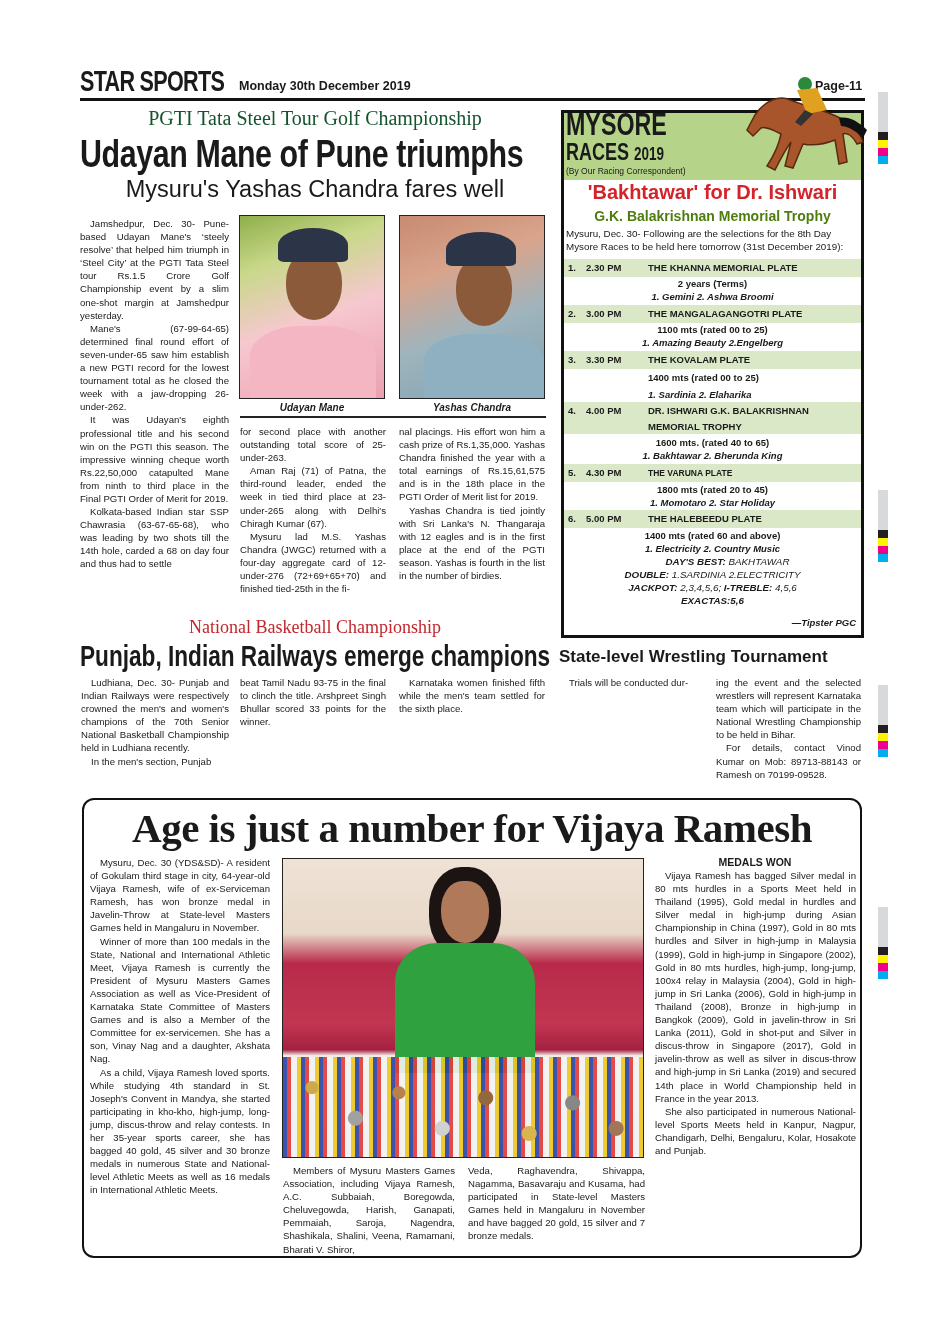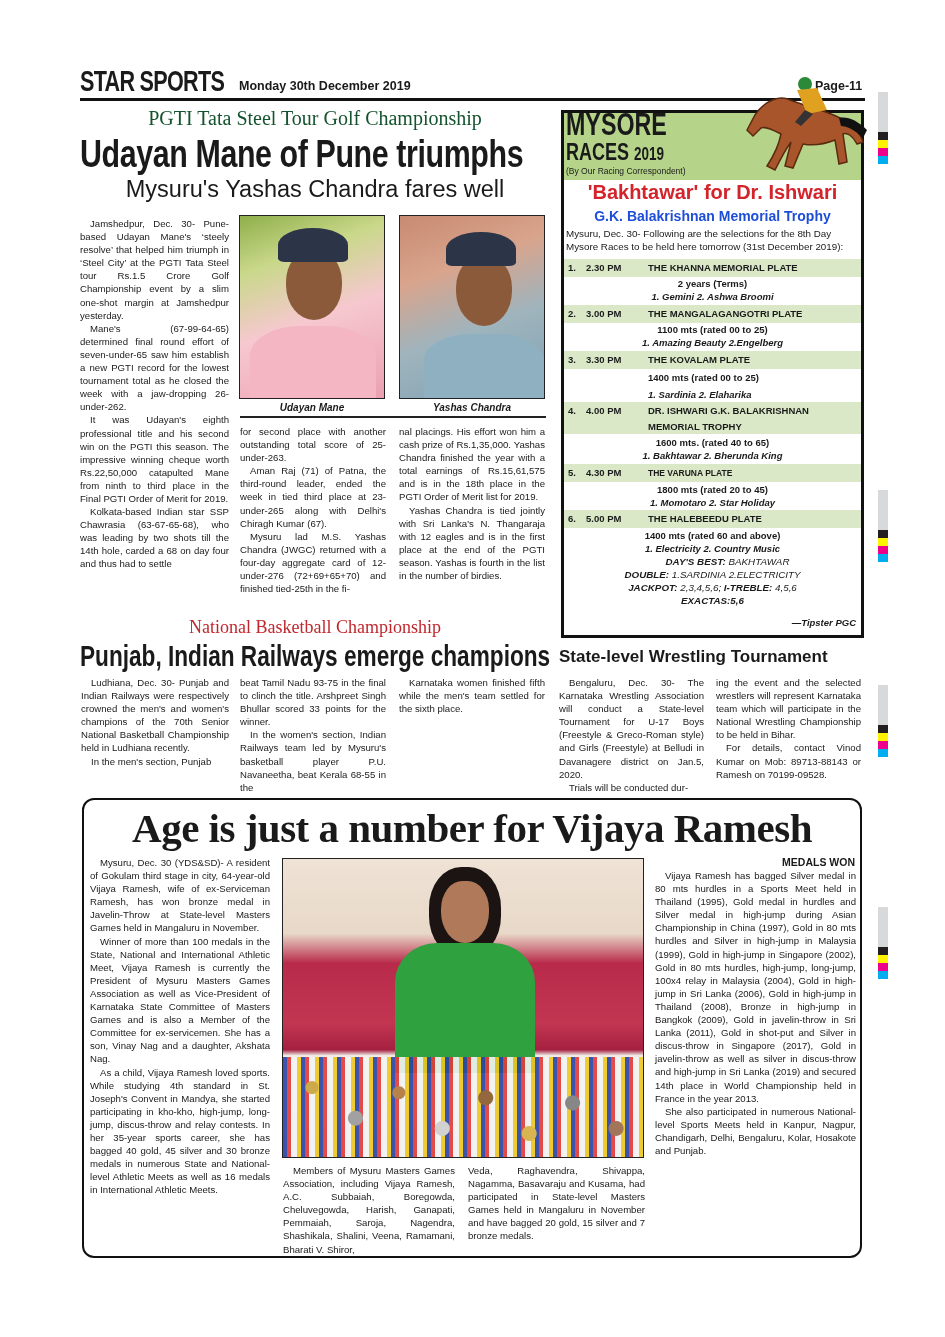--- a/index.html
+++ b/index.html
@@ -36,21 +36,21 @@
   #cap-rule { left: 240px; top: 416px; width: 306px; height: 1.5px; background: #222; }
 
   
   #races-box { left: 561px; top: 110px; width: 303px; height: 528px; border: 3px solid #111; background: #fff; }
   #races-top { left: 564px; top: 113px; width: 297px; height: 67px; background: #b5d48a; }
   #races-title1 { left: 566px; top: 107px; font-size: 31px; font-weight: bold; transform: scaleX(0.75); transform-origin: left top; }
   #races-title2 { left: 566px; top: 138px; font-size: 24px; font-weight: bold; transform: scaleX(0.75); transform-origin: left top; white-space: nowrap; }
   #races-by { left: 566px; top: 166px; font-size: 8.5px; }
   #horse-icon { left: 735px; top: 70px; width: 135px; height: 120px; }
   #races-head1 { left: 563px; top: 181px; width: 299px; text-align: center; font-size: 20px; font-weight: bold; color: #d3232b; white-space: nowrap; }
-  #races-head2 { left: 563px; top: 208px; width: 299px; text-align: center; font-size: 14px; font-weight: bold; color: #1d4ed8; }
+  #races-head2 { left: 563px; top: 208px; width: 299px; text-align: center; font-size: 14px; font-weight: bold; color: #4d7c0f; }
   #races-intro { left: 566px; top: 227px; width: 293px; font-size: 9.8px; line-height: 13px; }
   .race-row { position: absolute; left: 564px; width: 297px; background: #dae8c8; font-size: 9.5px; font-weight: bold; height: 18px; line-height: 18px; }
   .race-row .num { position: absolute; left: 4px; }
   .race-row .time { position: absolute; left: 22px; }
   .race-row .name { position: absolute; left: 84px; width: 210px; }
   .race-detail { position: absolute; left: 564px; width: 297px; text-align: center; font-size: 9.5px; line-height: 13px; font-weight: bold; }
   .race-detail i { display: block; }
   #races-summary { left: 564px; top: 555px; width: 297px; text-align: center; font-size: 9.8px; line-height: 13px; font-style: italic; }
   #races-tipster { left: 564px; top: 617px; width: 292px; text-align: right; font-size: 9.5px; font-weight: bold; font-style: italic; }
 
@@ -67,21 +67,21 @@
   #wr-col2 { left: 716px; top: 676px; width: 145px; }
 
   
   #vr-box { left: 82px; top: 798px; width: 780px; height: 460px; border: 2px solid #111; border-radius: 12px; }
   #vr-headline { left: 82px; top: 804px; width: 780px; text-align: center; font-family: "Liberation Serif", serif; font-size: 41px; font-weight: bold; letter-spacing: -0.5px; white-space: nowrap; }
   #vr-col1 { left: 90px; top: 856px; width: 180px; }
   #vr-photo { left: 282px; top: 858px; width: 362px; height: 300px; border: 1.5px solid #222; overflow: hidden;
      background: linear-gradient(180deg,#efe3d6 0%,#e8d8c8 25%,#b92a4a 35%,#c23652 55%,#a52040 64%,#f1eee8 66%,#e9e6e0 100%); }
   #vr-caption1 { left: 283px; top: 1164px; width: 172px; }
   #vr-caption2 { left: 468px; top: 1164px; width: 177px; }
-  #vr-medals-head { left: 655px; top: 856px; width: 200px; text-align: right; font-size: 10.5px; font-weight: bold; }
+  #vr-medals-head { left: 655px; top: 856px; width: 200px; text-align: center; font-size: 10.5px; font-weight: bold; }
   #vr-col3 { left: 655px; top: 869px; width: 201px; }
 
   
   .regbar { position: absolute; left: 878px; width: 10px; }
   .regbar .g { height: 40px; background: #d8d9db; }
   .regbar .k { height: 8px; background: #231f20; }
   .regbar .y { height: 8px; background: #fff200; }
   .regbar .m { height: 8px; background: #ec008c; }
   .regbar .c { height: 8px; background: #00aeef; }
 </style>
@@ -216,29 +216,27 @@
 <div class="abs" id="races-tipster">—Tipster PGC</div>
 
 <div class="abs" id="bb-kicker">National Basketball Championship</div>
 <div class="abs" id="bb-headline">Punjab, Indian Railways emerge champions</div>
 <div class="abs txt" id="bb-col1">
   <p>Ludhiana, Dec. 30- Punjab and Indian Railways were respectively crowned the men's and women's champions of the 70th Senior National Basketball Championship held in Ludhiana recently.</p>
   <p>In the men's section, Punjab</p>
 </div>
 <div class="abs txt" id="bb-col2">
   <p style="text-indent:0">beat Tamil Nadu 93-75 in the final to clinch the title. Arshpreet Singh Bhullar scored 33 points for the winner.</p>
-  <p>In the women's section, Indian Railways team led by Mysuru's basketball player P.U. Navaneetha, beat Kerala 68-55 in the</p>
 </div>
 <div class="abs txt" id="bb-col3">
   <p>Karnataka women finished fifth while the men's team settled for the sixth place.</p>
 </div>
 
 <div class="abs" id="wr-headline">State-level Wrestling Tournament</div>
 <div class="abs txt" id="wr-col1">
-  <p>Bengaluru, Dec. 30- The Karnataka Wrestling Association will conduct a State-level Tournament for U-17 Boys (Freestyle &amp; Greco-Roman style) and Girls (Freestyle) at Belludi in Davanagere district on Jan.5, 2020.</p>
   <p>Trials will be conducted dur-</p>
 </div>
 <div class="abs txt" id="wr-col2">
   <p style="text-indent:0">ing the event and the selected wrestlers will represent Karnataka team which will participate in the National Wrestling Championship to be held in Bihar.</p>
   <p>For details, contact Vinod Kumar on Mob: 89713-88143 or Ramesh on 70199-09528.</p>
 </div>
 
 <div class="abs" id="vr-box"></div>
 <div class="abs" id="vr-headline">Age is just a number for Vijaya Ramesh</div>
 <div class="abs txt" id="vr-col1">

